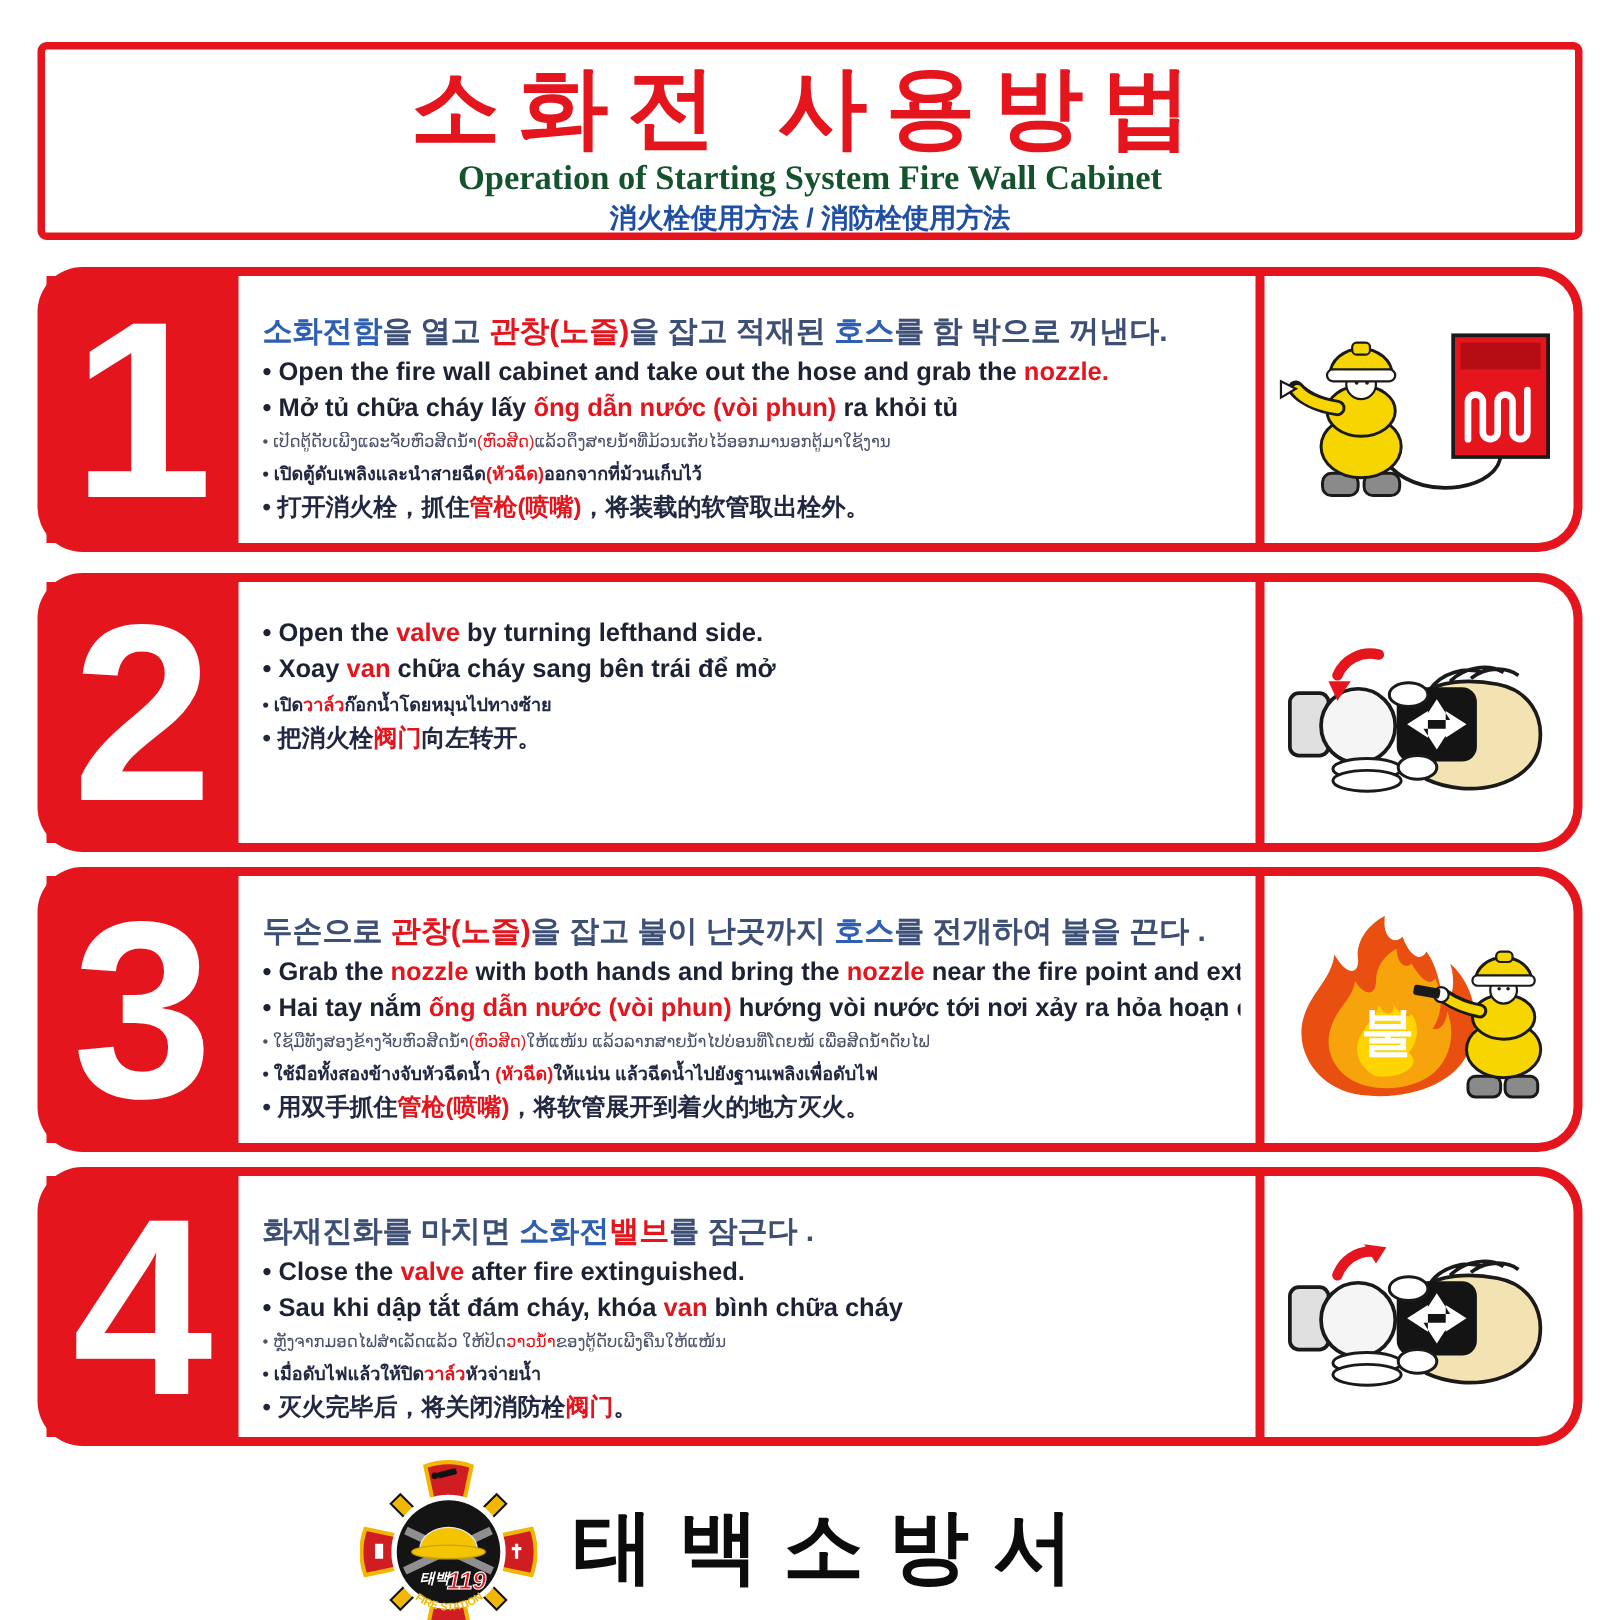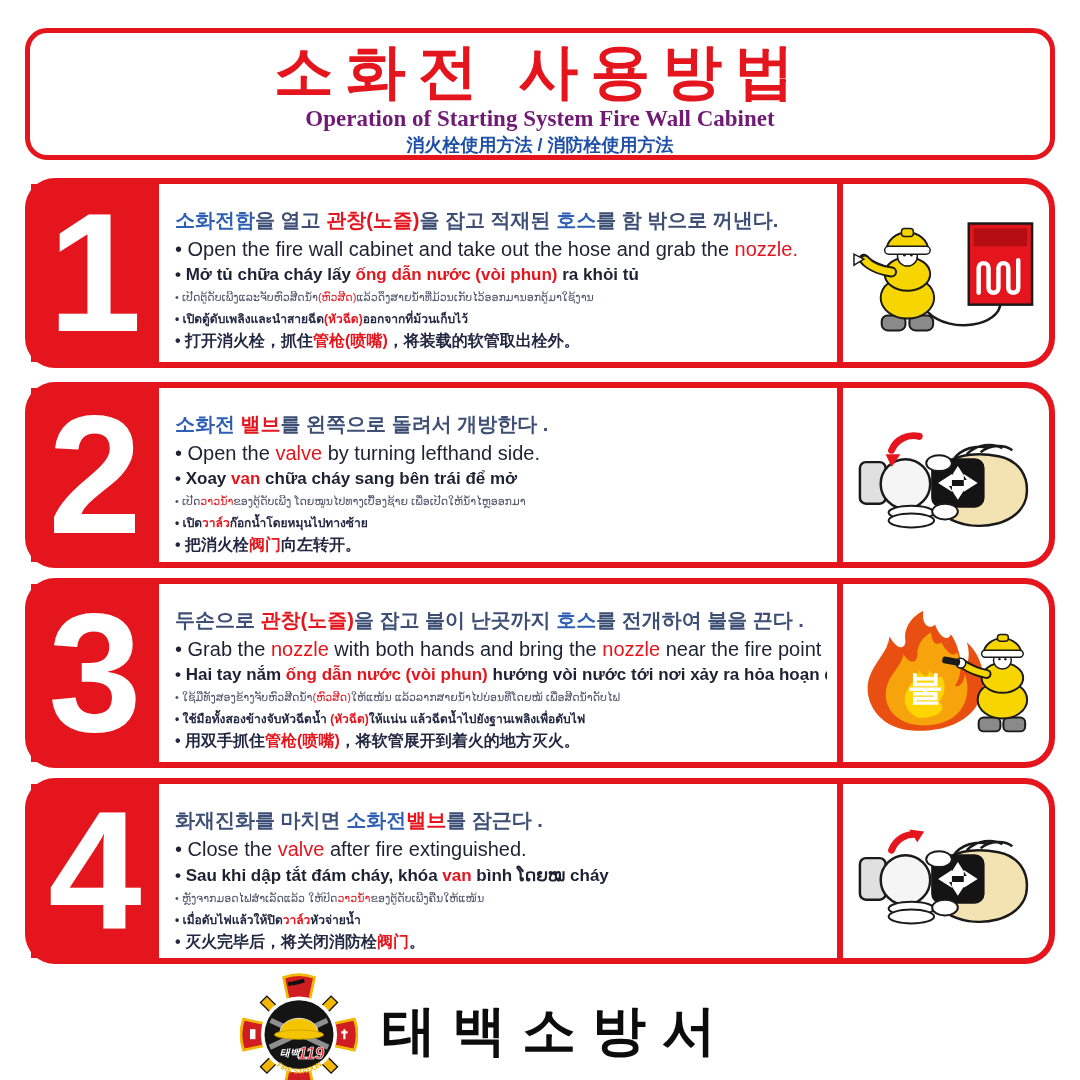--- a/index.html
+++ b/index.html
@@ -10,39 +10,39 @@
     --kodark:#3d4f74;
     --lao:#4c5268;
   }
   *{margin:0;padding:0;box-sizing:border-box;}
   html,body{background:#fff;}
   body{font-family:"Liberation Sans",sans-serif;}
   #canvas{position:relative;width:1080px;height:1080px;background:#fff;overflow:hidden;}
 
   
   .header{position:absolute;left:25px;top:28px;width:1030px;height:132px;
-    border:5px solid var(--red);border-radius:22px;background:#fff;text-align:center;padding-top:6px;}
+    border:5px solid var(--red);border-radius:6px;background:#fff;text-align:center;padding-top:6px;}
   .title-ko{color:var(--red);font-size:60px;font-weight:bold;letter-spacing:12px;line-height:66px;}
-  .title-en{color:#701a75;font-size:23px;font-weight:bold;font-family:"Liberation Serif",serif;line-height:28px;}
+  .title-en{color:#14532d;font-size:23px;font-weight:bold;font-family:"Liberation Serif",serif;line-height:28px;}
   .title-zh{color:var(--zhblue);font-size:18px;font-weight:bold;line-height:24px;}
 
   
   .section{position:absolute;left:25px;width:1030px;background:var(--red);
     border-radius:30px;display:flex;padding:6px;}
   .num{flex:none;width:128px;color:#fff;font-size:168px;font-weight:bold;line-height:1;
     display:flex;align-items:center;justify-content:center;background:var(--red);}
   .panel{flex:1;background:#fff;padding:22px 10px 4px 16px;overflow:hidden;}
   .illus{flex:none;width:206px;background:#fff;margin-left:6px;border-radius:0 24px 24px 0;
     display:flex;align-items:center;justify-content:center;}
   .illus svg{width:188px;height:150px;}
 
   .line{white-space:nowrap;overflow:hidden;}
   .bl::before{content:"• ";}
   .ko{font-size:20px;font-weight:bold;color:var(--kodark);margin:1px 0 4px;}
-  .en{font-size:20px;font-weight:normal;color:var(--dark);margin:2px 0;}
+  .en{font-size:17px;font-weight:bold;color:var(--dark);margin:2px 0;}
   .vi{font-size:17px;font-weight:bold;color:var(--dark);margin:4px 0;}
   .lo{font-size:11px;color:var(--lao);margin:6px 0 5px;}
   .th{font-size:12px;font-weight:bold;color:#232842;margin:4px 0 3px;}
   .zh{font-size:16px;font-weight:bold;color:#232842;margin:3px 0;}
   .seg-r{color:var(--red);}
   .seg-b{color:var(--blue);}
   .seg-d{color:inherit;}
 
   
   .footer-name{position:absolute;left:382px;top:995px;font-size:54px;font-weight:bold;
@@ -89,24 +89,22 @@
         <path d="M35 52 a21 18 0 0 1 42 0 z" fill="#f7d500" stroke="#1a1a1a" stroke-width="2"></path>
         <rect x="33" y="48" width="46" height="8" rx="4" fill="#fff" stroke="#1a1a1a" stroke-width="1.5"></rect>
         <rect x="50" y="30" width="12" height="8" rx="3" fill="#f7d500" stroke="#1a1a1a" stroke-width="1.5"></rect>
       </svg>
     </div>
   </div>
 
   <div class="section" style="top:382px;height:186px;">
     <div class="num">2</div>
     <div class="panel">
-      <div class="line ko"><span class="seg-b">소화전 </span><span class="seg-r">밸브</span><span class="seg-d">를 왼쪽으로 돌려서 개방한다 .</span></div>
       <div class="line en bl"><span class="seg-d">Open the </span><span class="seg-r">valve</span><span class="seg-d"> by turning lefthand side.</span></div>
       <div class="line vi bl"><span class="seg-d">Xoay </span><span class="seg-r">van</span><span class="seg-d"> chữa cháy sang bên trái để mở</span></div>
-      <div class="line lo bl"><span class="seg-d">ເປີດ</span><span class="seg-r">ວາວນ້ຳ</span><span class="seg-d">ຂອງຕູ້ດັບເພີງ ໂດຍໝູນໄປທາງເບື້ອງຊ້າຍ ເພື່ອເປີດໃຫ້ນ້ຳໄຫຼອອກມາ</span></div>
       <div class="line th bl"><span class="seg-d">เปิด</span><span class="seg-r">วาล์ว</span><span class="seg-d">ก๊อกน้ำโดยหมุนไปทางซ้าย</span></div>
       <div class="line zh bl"><span class="seg-d">把消火栓</span><span class="seg-r">阀门</span><span class="seg-d">向左转开。</span></div>
     </div>
     <div class="illus">
       <svg viewBox="0 0 190 150">
         <rect x="8" y="62" width="26" height="42" rx="6" fill="#e0e0e0" stroke="#1a1a1a" stroke-width="2.5"></rect>
         <circle cx="54" cy="84" r="25" fill="#f5f5f5" stroke="#1a1a1a" stroke-width="2.5"></circle>
         <ellipse cx="60" cy="113" rx="23" ry="7" fill="#fff" stroke="#1a1a1a" stroke-width="2"></ellipse>
         <ellipse cx="60" cy="121" rx="23" ry="7" fill="#fff" stroke="#1a1a1a" stroke-width="2"></ellipse>
         <path d="M100 120 C130 134 170 124 176 98 C180 76 168 60 148 56 C128 52 108 54 98 62 C90 68 88 82 92 96 Z" fill="#f3e3b2" stroke="#1a1a1a" stroke-width="2.5"></path>
@@ -153,21 +151,21 @@
         <rect x="147" y="36" width="11" height="7" rx="3" fill="#f7d500" stroke="#1a1a1a" stroke-width="1.5"></rect>
       </svg>
     </div>
   </div>
 
   <div class="section" style="top:778px;height:186px;">
     <div class="num">4</div>
     <div class="panel">
       <div class="line ko"><span class="seg-d">화재진화를 마치면 </span><span class="seg-b">소화전</span><span class="seg-r">밸브</span><span class="seg-d">를 잠근다 .</span></div>
       <div class="line en bl"><span class="seg-d">Close the </span><span class="seg-r">valve</span><span class="seg-d"> after fire extinguished.</span></div>
-      <div class="line vi bl"><span class="seg-d">Sau khi dập tắt đám cháy, khóa </span><span class="seg-r">van</span><span class="seg-d"> bình ໂດຍໝ cháy</span></div>
+      <div class="line vi bl"><span class="seg-d">Sau khi dập tắt đám cháy, khóa </span><span class="seg-r">van</span><span class="seg-d"> bình chữa cháy</span></div>
       <div class="line lo bl"><span class="seg-d">ຫຼັງຈາກມອດໄຟສຳເລັດແລ້ວ ໃຫ້ປິດ</span><span class="seg-r">ວາວນ້ຳ</span><span class="seg-d">ຂອງຕູ້ດັບເພີງຄືນໃຫ້ແໜ້ນ</span></div>
       <div class="line th bl"><span class="seg-d">เมื่อดับไฟแล้วให้ปิด</span><span class="seg-r">วาล์ว</span><span class="seg-d">หัวจ่ายน้ำ</span></div>
       <div class="line zh bl"><span class="seg-d">灭火完毕后，将关闭消防栓</span><span class="seg-r">阀门</span><span class="seg-d">。</span></div>
     </div>
     <div class="illus">
       <svg viewBox="0 0 190 150">
         <rect x="8" y="62" width="26" height="42" rx="6" fill="#e0e0e0" stroke="#1a1a1a" stroke-width="2.5"></rect>
         <circle cx="54" cy="84" r="25" fill="#f5f5f5" stroke="#1a1a1a" stroke-width="2.5"></circle>
         <ellipse cx="60" cy="113" rx="23" ry="7" fill="#fff" stroke="#1a1a1a" stroke-width="2"></ellipse>
         <ellipse cx="60" cy="121" rx="23" ry="7" fill="#fff" stroke="#1a1a1a" stroke-width="2"></ellipse>

